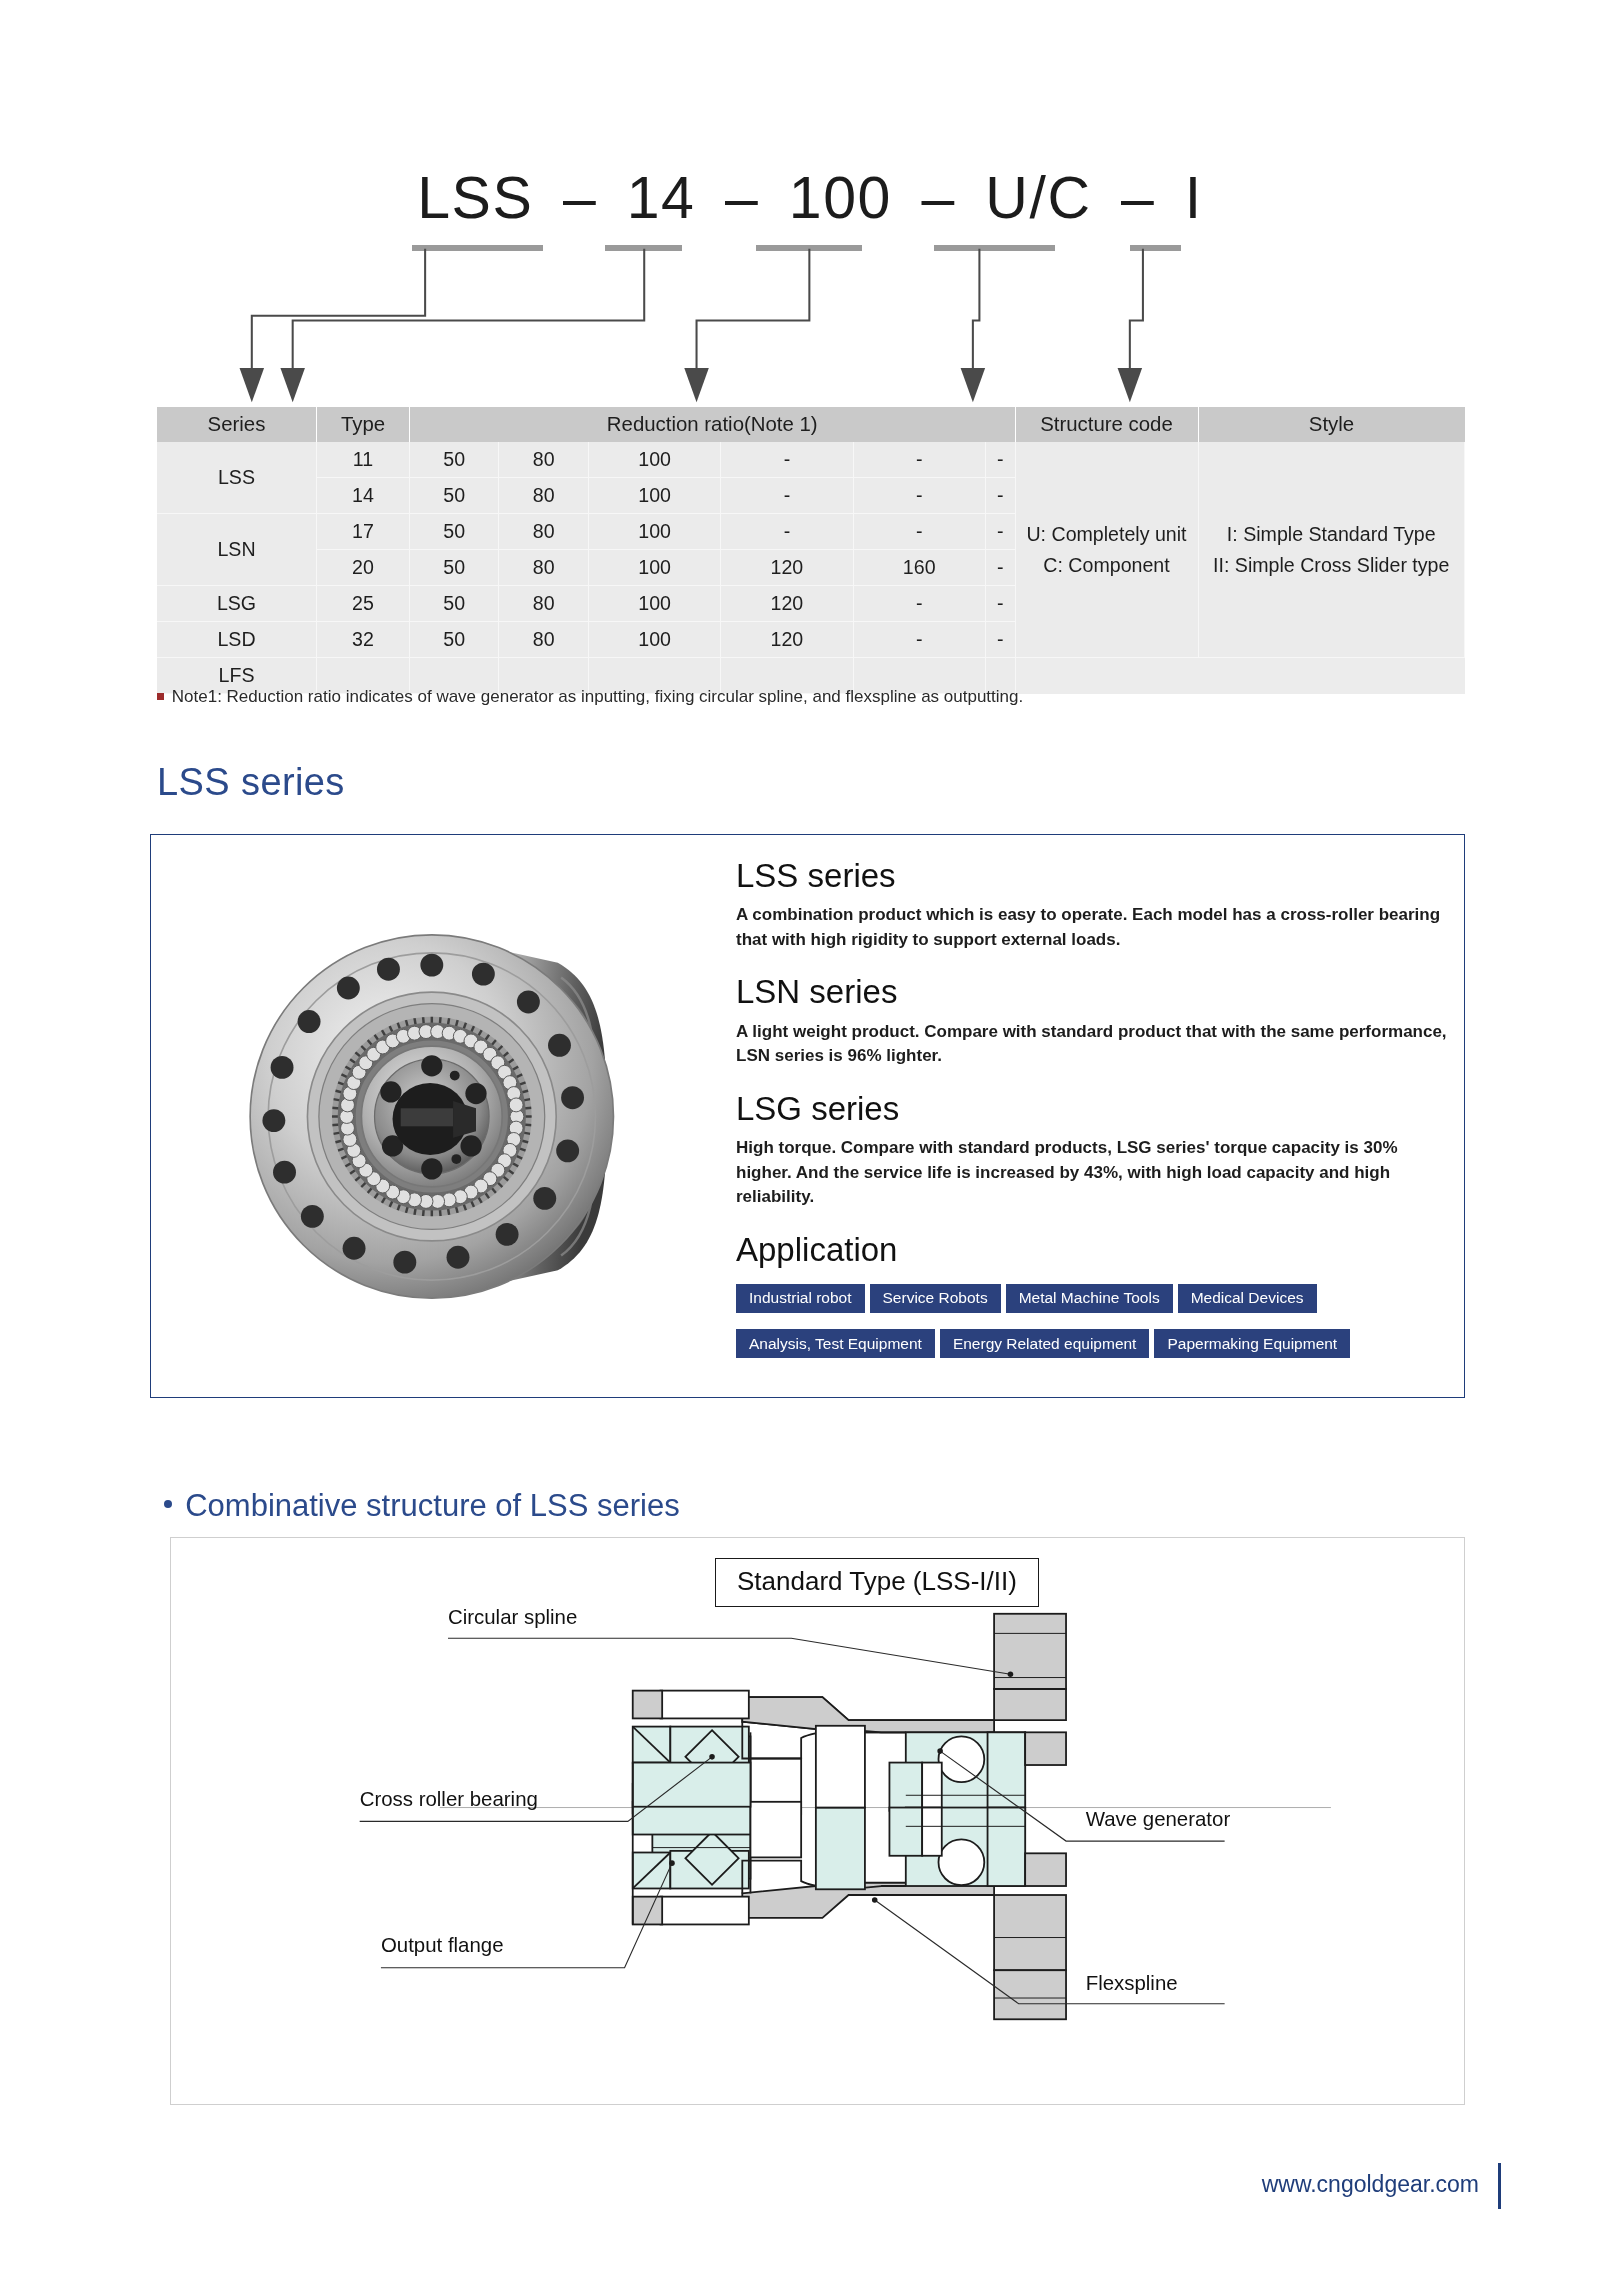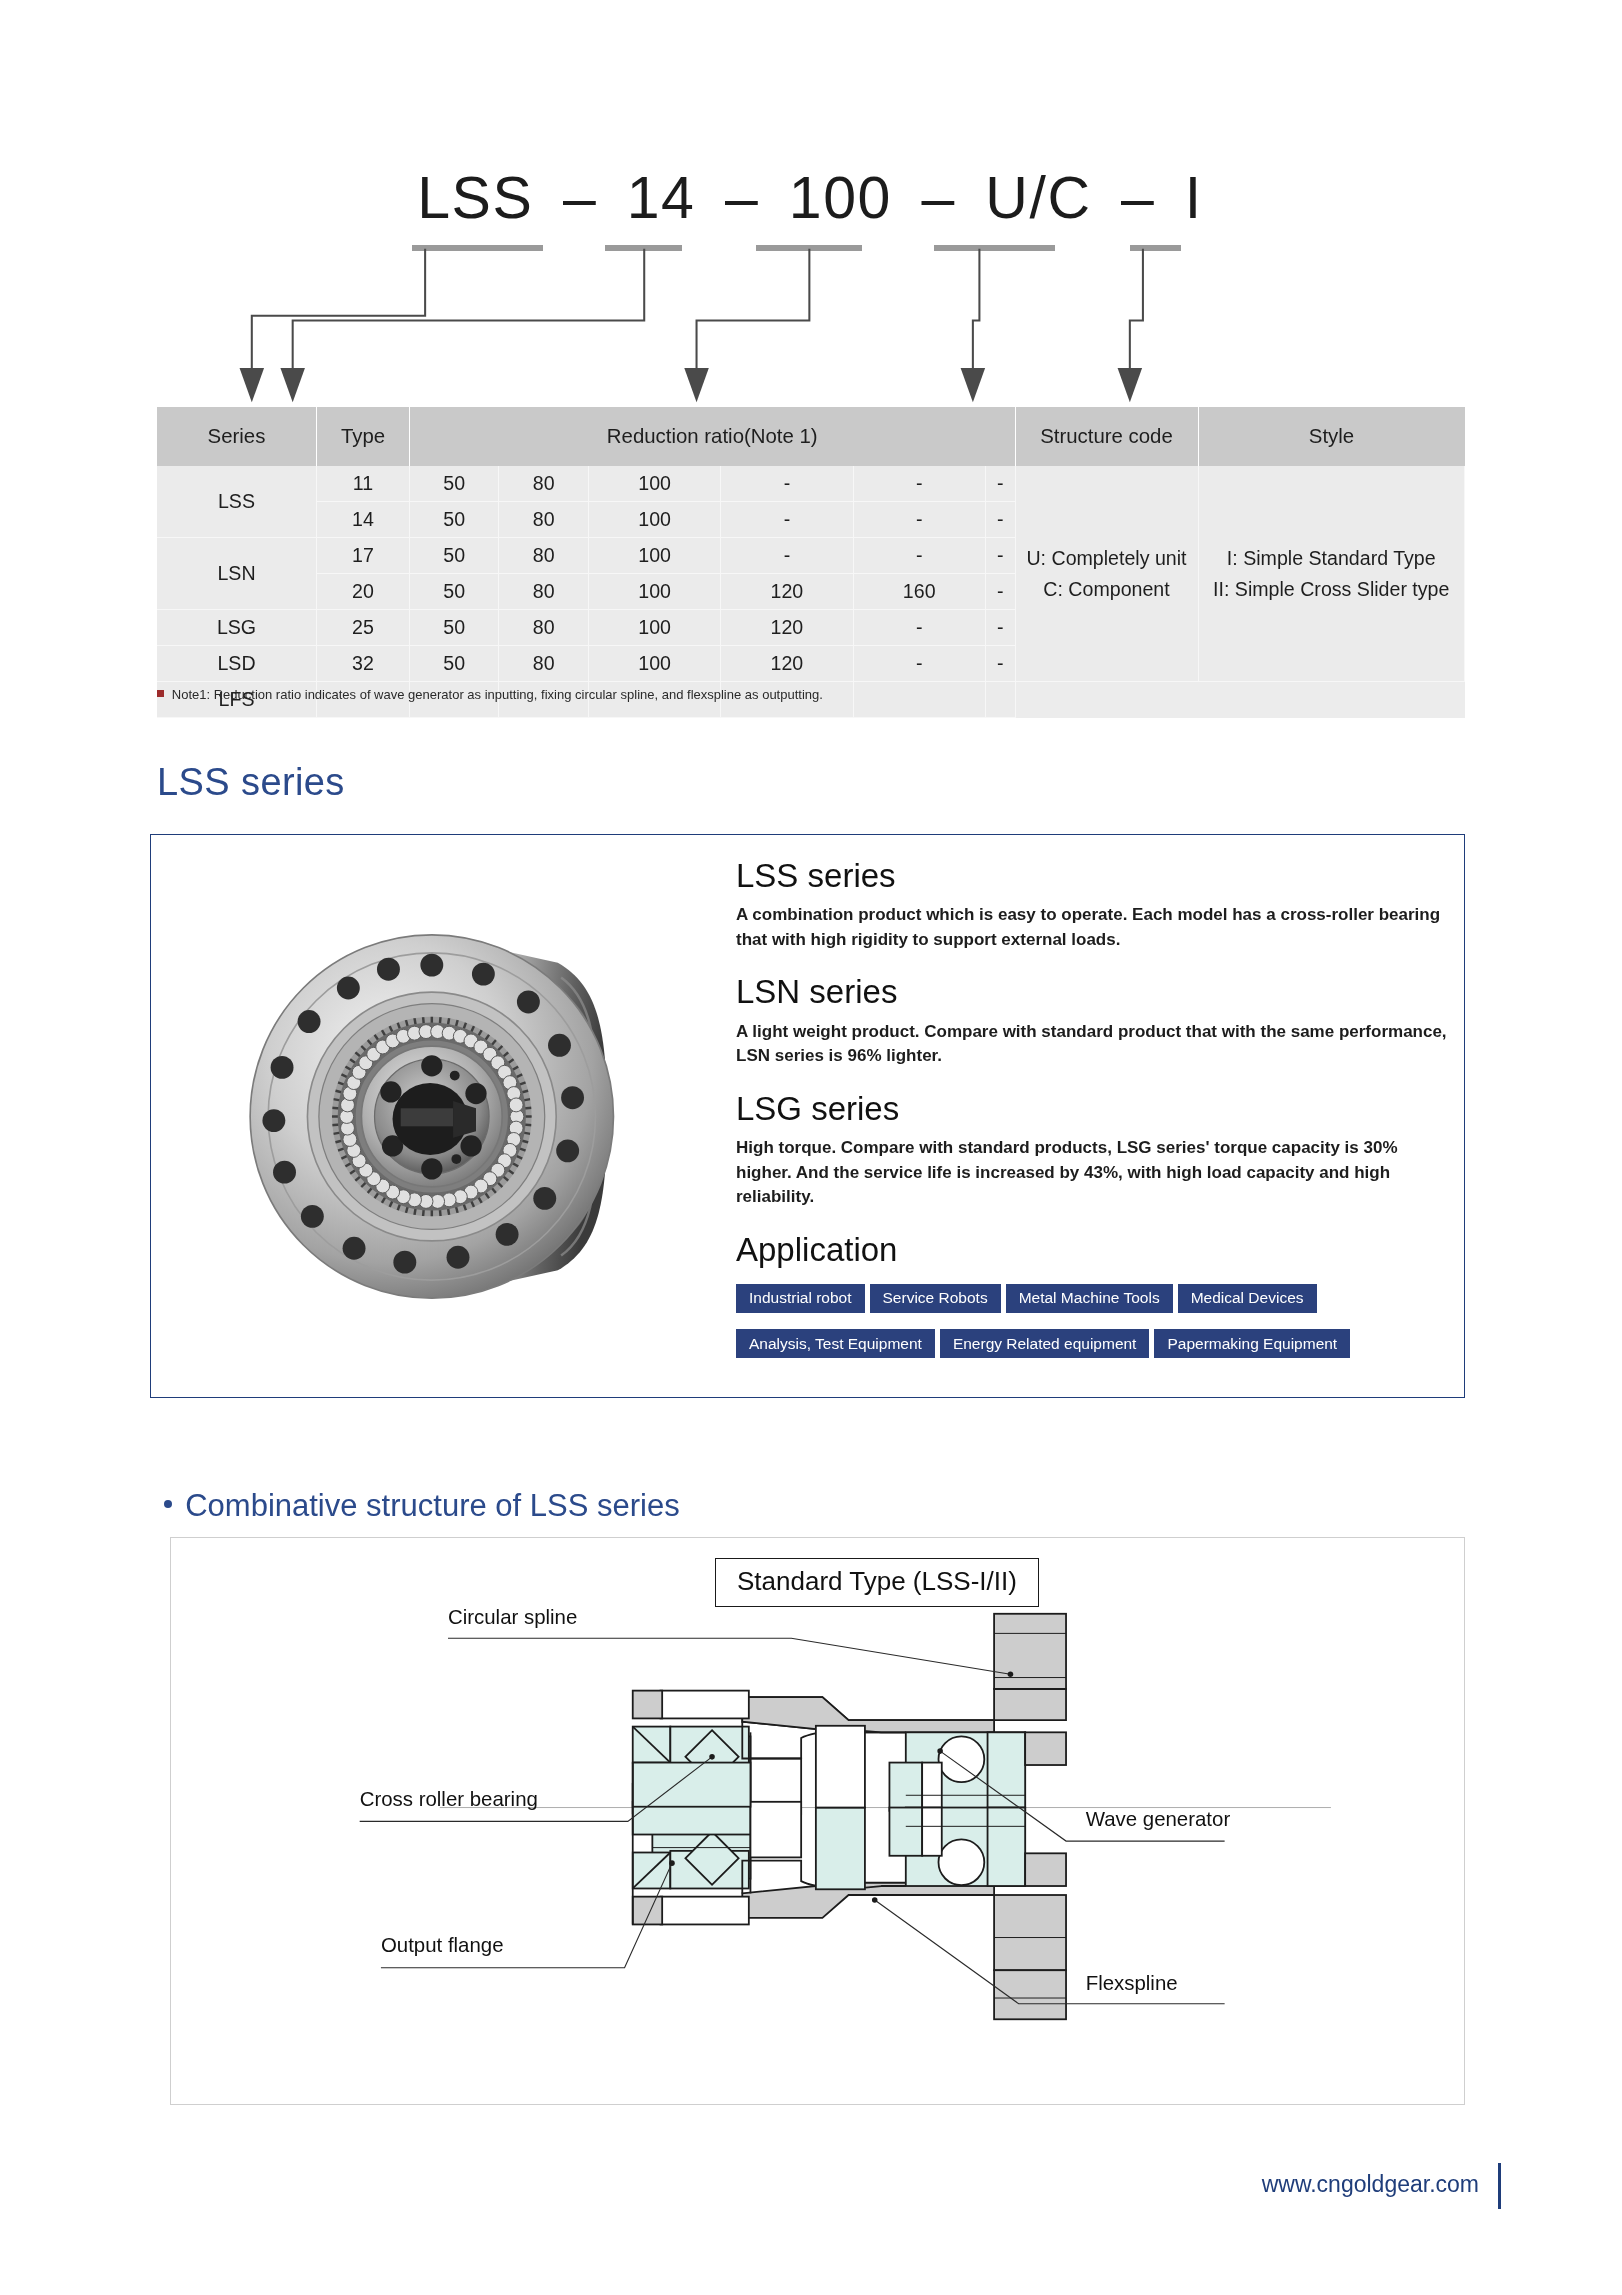--- a/index.html
+++ b/index.html
@@ -51,21 +51,21 @@
     width: 1308px;
     border-collapse: collapse;
     font-size: 18px;
     background: #ececec;
   }
   #spec-table th {
     background: #c9c9c9;
     font-weight: normal;
     font-size: 20.4px;
     color: #1e1e1e;
-    padding: 18px 0;
+    padding: 6px 0;
     text-align: center;
     border-right: 1.6px solid #ffffff;
     margin-left: 32px;
   }
   #spec-table th:last-child { border-right: none; }
   #spec-table td {
     background: #ebebeb;
     text-align: center;
     font-size: 19.6px;
     color: #1e1e1e;
@@ -91,21 +91,21 @@
     vertical-align: middle;
     border-bottom: none;
   }
   td.code-cell { border-right: 1.6px solid #ffffff; }
   td.style-cell { border-right: none; }
 
   
   #table-note {
     position: absolute;
     left: 157px; top: 687px;
-    font-size: 13px;
+    font-size: 17px;
     color: #2a2a2a;
   }
   #table-note .note-bullet {
     display: inline-block;
     width: 7.4px; height: 7.4px;
     background: #9c2b2b;
     margin-right: 7.4px;
     vertical-align: 1.6px;
   }
 

